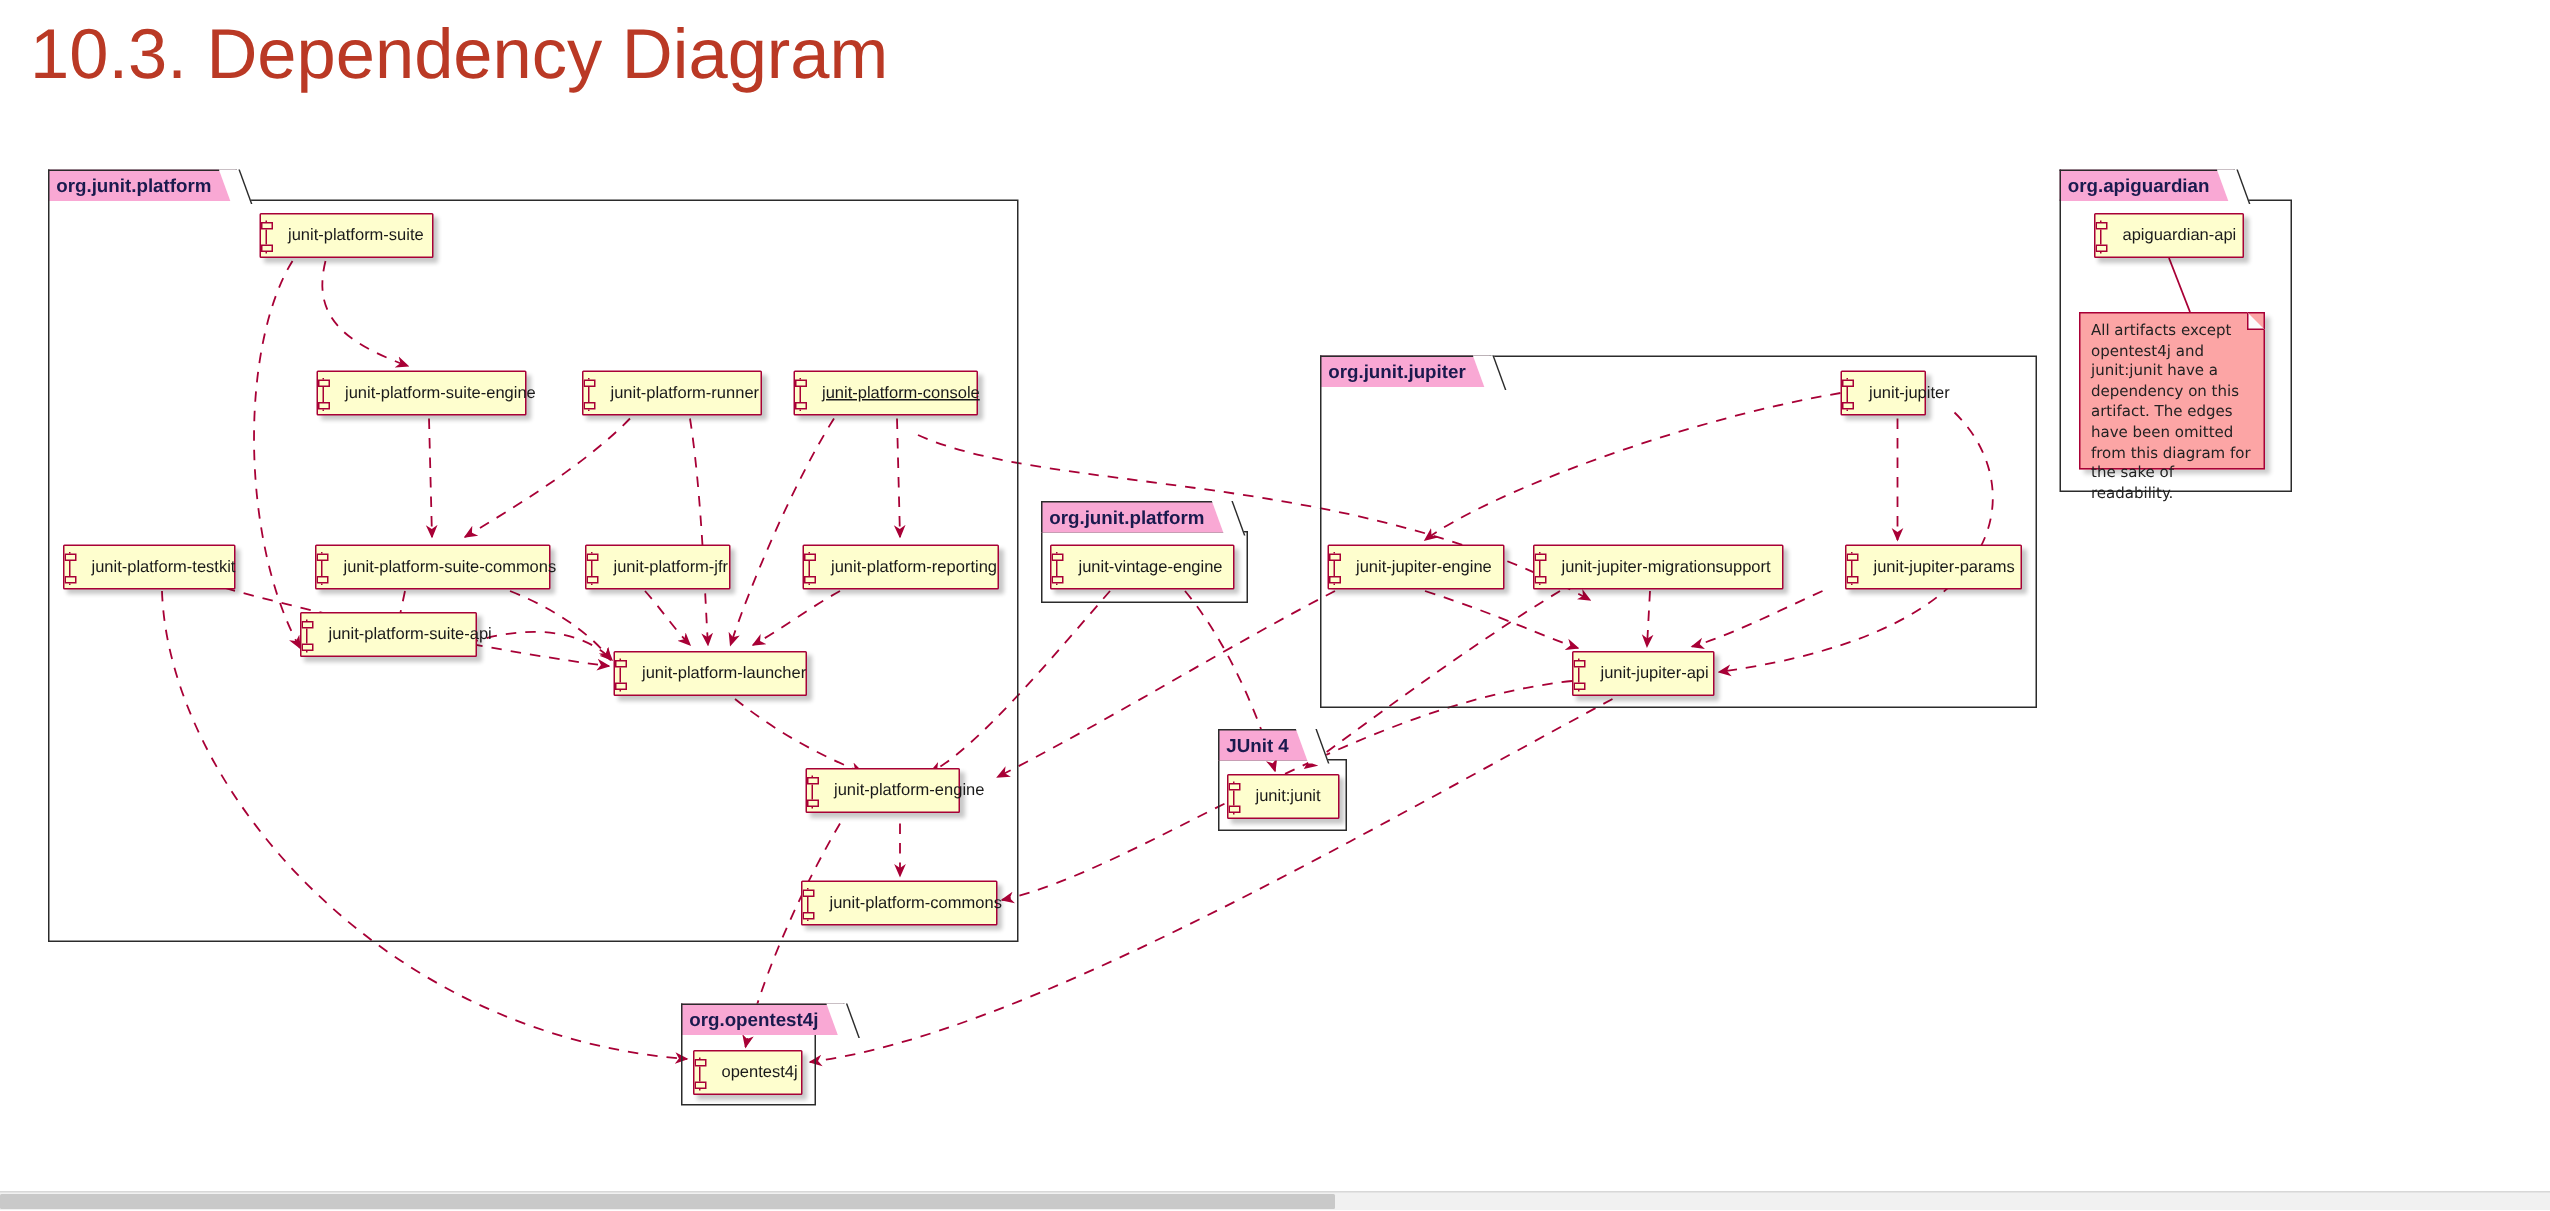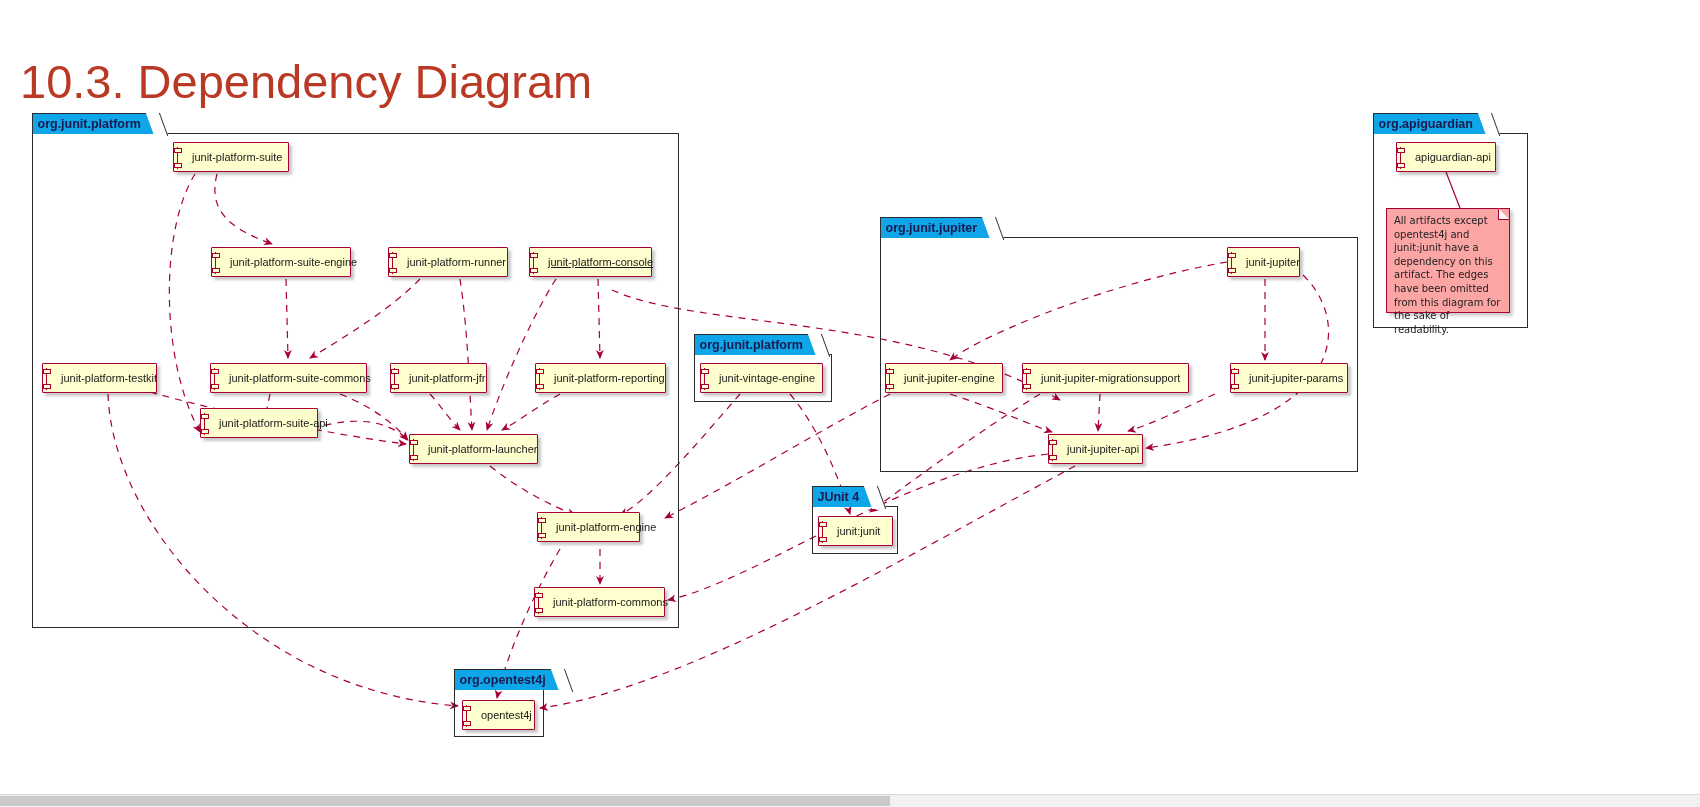--- a/index.html
+++ b/index.html
@@ -18,21 +18,20 @@
   #page-title {
     position: absolute;
     left: 20px;
     top: 8px;
     font-size: 47px;
     font-weight: 400;
     color: #BA3925;
     letter-spacing: 0px;
     white-space: nowrap;
     font-family: "Liberation Sans", sans-serif;
-    margin-top: 46px;
   }
   #diagram-canvas {
     position: absolute;
     left: 0;
     top: 0;
     width: 1700px;
     height: 807px;
   }
   svg.edge-layer {
     position: absolute;
@@ -48,21 +47,21 @@
     background: transparent;
   }
   .package-tab {
     position: absolute;
     top: -21px;
     left: -1.5px;
     height: 21px;
     box-sizing: border-box;
     border: 1.5px solid #2B2B2B;
     border-bottom: none;
-    background: #0ea5e9;
+    background: #f9a8d4;
     padding: 1px 16px 1px 5px;
     font-size: 12.5px;
     font-weight: bold;
     color: #1A1A4E;
     line-height: 18px;
     white-space: nowrap;
   }
   .package-tab::after {
     content: "";
     position: absolute;
@@ -202,21 +201,21 @@
           <path d="M 1048 454 C 900 470 760 580 668 600" fill="none" stroke="#A80036" stroke-width="1.2" stroke-dasharray="7,6" marker-end="url(#arrowhead)"></path>
           <path d="M 1075 466 C 900 560 680 690 540 708" fill="none" stroke="#A80036" stroke-width="1.2" stroke-dasharray="7,6" marker-end="url(#arrowhead)"></path>
           <path d="M 1446 172 L 1460 208" fill="none" stroke="#A80036" stroke-width="1.2"></path>
         </g>
     </svg>
 
     <div class="package" id="pkg-0" style="left: 32px; top: 133px; width: 647px; height: 495px;">
       <div class="package-tab" style="min-width: 96px;">org.junit.platform</div>
     </div>
     <div class="package" id="pkg-1" style="left: 880px; top: 237px; width: 478px; height: 235px;">
-      <div class="package-tab" style="min-width: 88px;">org.junit.jupiter</div>
+      <div class="package-tab" style="min-width: 88px; margin-top: 20px;">org.junit.jupiter</div>
     </div>
     <div class="package" id="pkg-2" style="left: 694px; top: 354px; width: 138px; height: 48px;">
       <div class="package-tab" style="min-width: 88px;">org.junit.platform</div>
     </div>
     <div class="package" id="pkg-3" style="left: 812px; top: 506px; width: 86px; height: 48px;">
       <div class="package-tab" style="min-width: 46px;">JUnit 4</div>
     </div>
     <div class="package" id="pkg-4" style="left: 454px; top: 689px; width: 90px; height: 48px;">
       <div class="package-tab" style="min-width: 76px;">org.opentest4j</div>
     </div>
@@ -231,21 +230,21 @@
         <div class="component" style="left: 529px; top: 247px; width: 123px; text-decoration: underline;"><span class="comp-icon"></span><span>junit-platform-console</span></div>
         <div class="component" style="left: 42px; top: 363px; width: 115px;"><span class="comp-icon"></span><span>junit-platform-testkit</span></div>
         <div class="component" style="left: 210px; top: 363px; width: 157px;"><span class="comp-icon"></span><span>junit-platform-suite-commons</span></div>
         <div class="component" style="left: 390px; top: 363px; width: 97px;"><span class="comp-icon"></span><span>junit-platform-jfr</span></div>
         <div class="component" style="left: 535px; top: 363px; width: 131px;"><span class="comp-icon"></span><span>junit-platform-reporting</span></div>
         <div class="component" style="left: 200px; top: 408px; width: 118px;"><span class="comp-icon"></span><span>junit-platform-suite-api</span></div>
         <div class="component" style="left: 409px; top: 434px; width: 129px;"><span class="comp-icon"></span><span>junit-platform-launcher</span></div>
         <div class="component" style="left: 537px; top: 512px; width: 103px;"><span class="comp-icon"></span><span>junit-platform-engine</span></div>
         <div class="component" style="left: 534px; top: 587px; width: 131px;"><span class="comp-icon"></span><span>junit-platform-commons</span></div>
         <div class="component" style="left: 700px; top: 363px; width: 123px;"><span class="comp-icon"></span><span>junit-vintage-engine</span></div>
-        <div class="component" style="left: 1227px; top: 247px; width: 73px;"><span class="comp-icon"></span><span>junit-jupiter</span></div>
+        <div class="component" style="left: 1227px; top: 247px; width: 57px;"><span class="comp-icon"></span><span>junit-jupiter</span></div>
         <div class="component" style="left: 885px; top: 363px; width: 118px;"><span class="comp-icon"></span><span>junit-jupiter-engine</span></div>
         <div class="component" style="left: 1022px; top: 363px; width: 167px;"><span class="comp-icon"></span><span>junit-jupiter-migrationsupport</span></div>
         <div class="component" style="left: 1206px; top: 363px; width: 118px; margin-left: 24px;"><span class="comp-icon"></span><span>junit-jupiter-params</span></div>
         <div class="component" style="left: 1048px; top: 434px; width: 95px;"><span class="comp-icon"></span><span>junit-jupiter-api</span></div>
         <div class="component" style="left: 818px; top: 516px; width: 75px;"><span class="comp-icon"></span><span>junit:junit</span></div>
         <div class="component" style="left: 462px; top: 700px; width: 73px;"><span class="comp-icon"></span><span>opentest4j</span></div>
         <div class="component" style="left: 1396px; top: 142px; width: 100px;"><span class="comp-icon"></span><span>apiguardian-api</span></div>
       </div>
 
     <div class="note" id="apiguardian-note" style="left: 1386px; top: 208px; width: 124px; height: 105px;">

